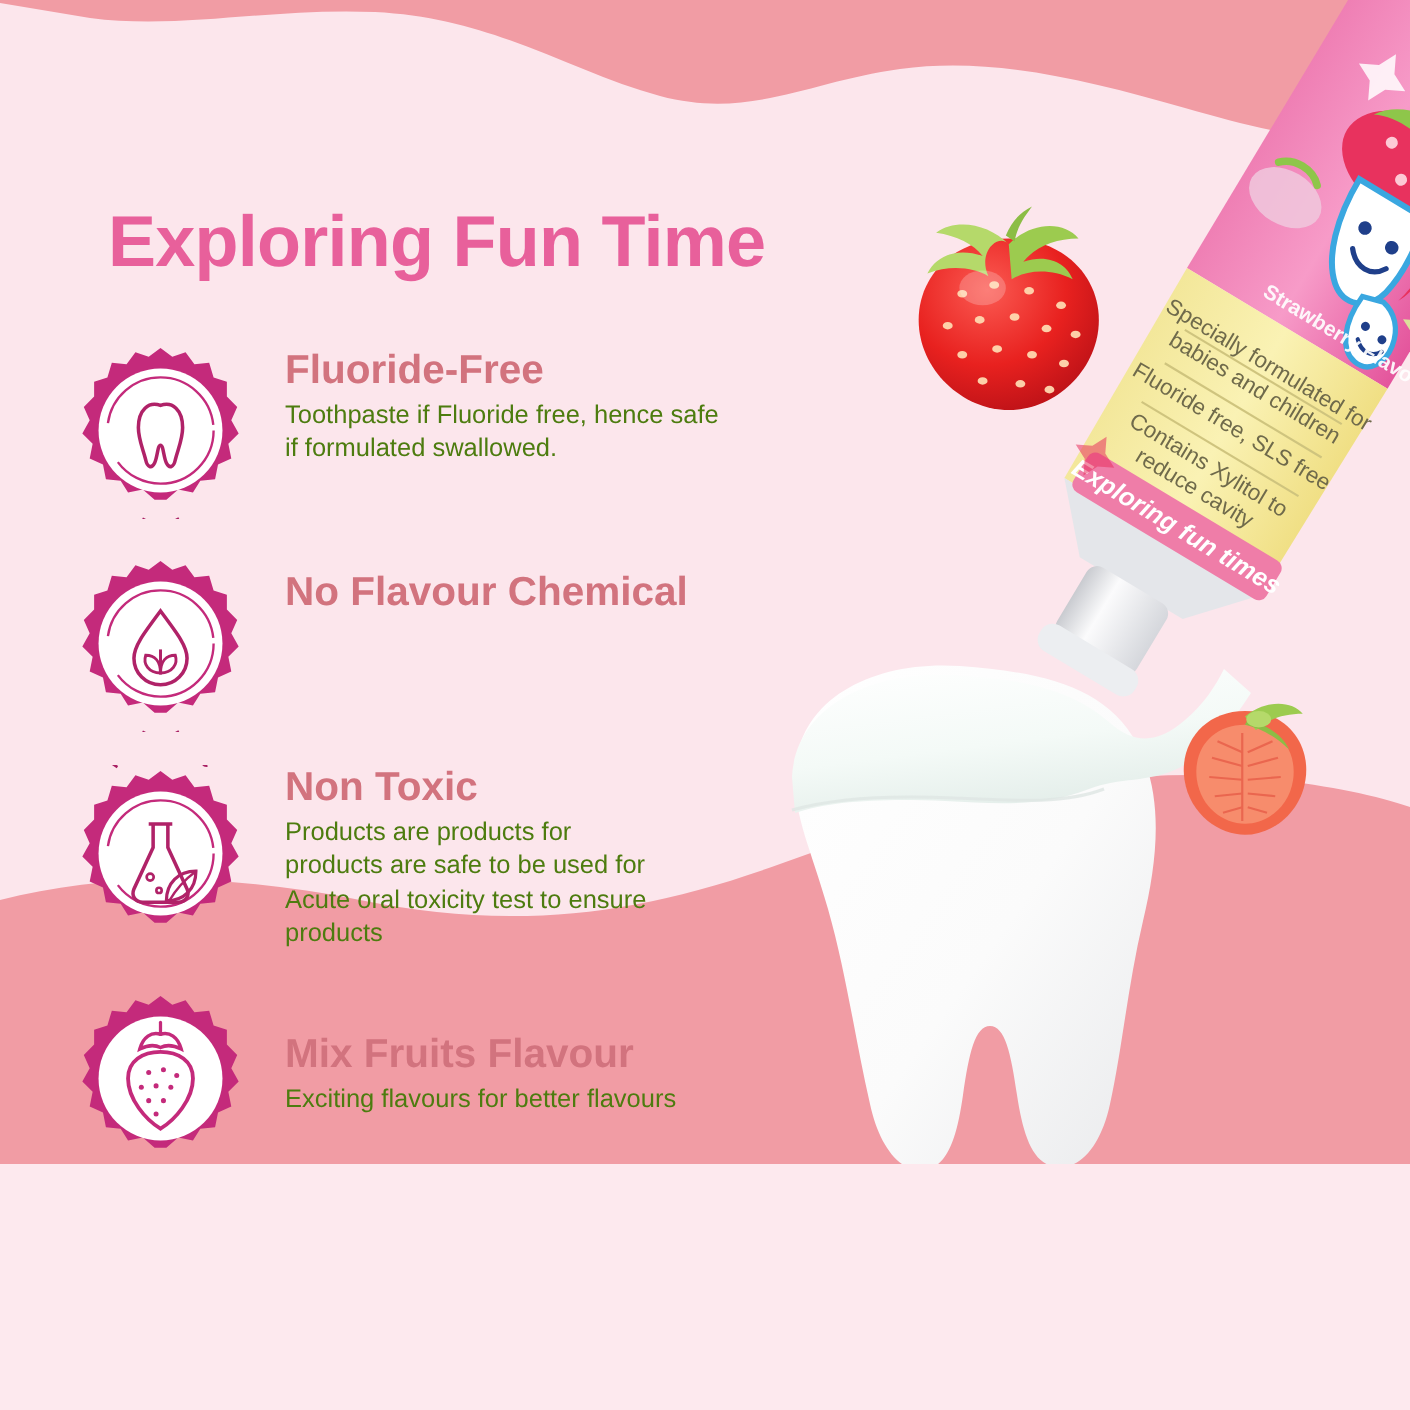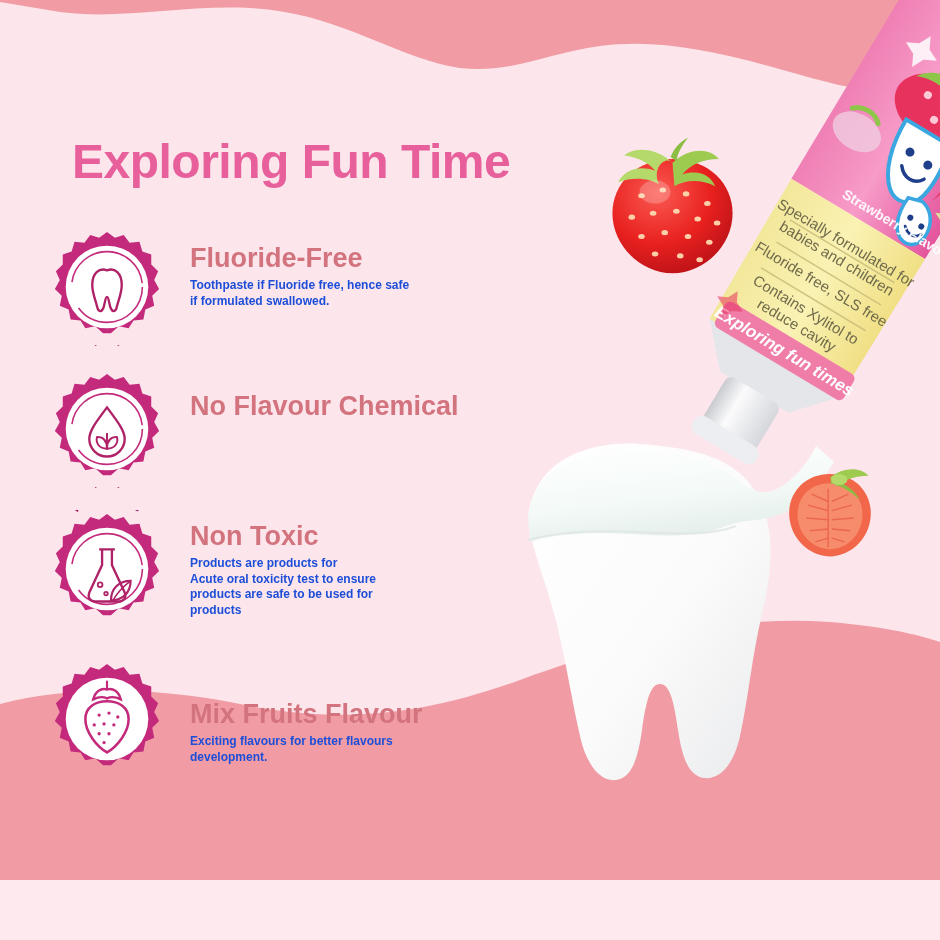--- a/index.html
+++ b/index.html
@@ -1,21 +1,21 @@
 <!DOCTYPE html>
 <html><head>
 <meta charset="utf-8">
 <style>
   html,body{margin:0;padding:0;}
   body{
     width:940px;height:940px;overflow:hidden;
     font-family:"Liberation Sans", sans-serif;
     background:#FDE9EE;
   }
-  #stage{position:relative;width:940px;height:880px;overflow:hidden;background:#FCE6EC;}
+  #stage{position:relative;width:940px;height:776px;overflow:hidden;background:#FCE6EC;}
 
   
   .wave{position:absolute;left:0;width:940px;pointer-events:none;}
   #wave-top{top:-6px;height:120px;}
   #wave-bottom{bottom:0;height:260px;}
 
   
   #page-title{
     position:absolute;left:72px;top:134px;
     font-size:48px;font-weight:bold;letter-spacing:-0.5px;
@@ -23,25 +23,25 @@
     font-family:"Liberation Sans", sans-serif;
   }
 
   
   #features{position:absolute;left:40px;top:228px;width:520px;}
   .feature{position:absolute;left:0;width:520px;}
   .badge{position:absolute;left:8px;top:0;width:118px;height:118px;}
   .ftext{position:absolute;left:150px;top:4px;width:370px;}
   .fhead{
     font-size:27px;font-weight:bold;color:#D2737E;
-    line-height:1.1;margin:12px 0 4px 0;white-space:nowrap;
+    line-height:1.1;margin:0 0 4px 0;white-space:nowrap;
   }
   .fbody{
-    font-size:12px;color:#1d4ed8;line-height:1.32;margin:0;
-    font-weight:bold;
+    font-size:17px;color:#4d7c0f;line-height:1.32;margin:0;
+    font-weight:normal;
   }
   .fbody span{display:block;}
 
   
   #product-area{position:absolute;left:470px;top:0;width:470px;height:830px;}
   .art{position:absolute;}
   #strawberry-whole{left:125px;top:128px;width:155px;height:155px;}
   #strawberry-half{left:305px;top:452px;width:110px;height:110px;}
   #tooth-graphic{left:20px;top:400px;width:360px;height:400px;}
   #tube-graphic{left:200px;top:-40px;width:330px;height:560px;}
@@ -311,22 +311,22 @@
         <path d="M84,72 C76,78 70,85 66,92" fill="none" stroke="#B02268" stroke-width="1.6"></path>
         <path id="arcTop3" d="M60,17 m-33,0 a33,33 0 0,1 66,0" fill="none"></path>
         <text font-family="Liberation Sans, sans-serif" font-size="13.5" font-weight="bold" fill="#A81F63">
           <textPath href="#arcTop3" startOffset="50%" text-anchor="middle">NON TOXIC</textPath>
         </text>
       </svg>
       <div class="ftext" style="top:0px;">
         <p class="fhead">Non Toxic</p>
         <p class="fbody">
           <span>Products are products for</span>
+          <span>products are safe to be used for</span>
           <span>Acute oral toxicity test to ensure</span>
-          <span>products are safe to be used for</span>
           <span>products</span>
         </p>
       </div>
     </div>
 
     <div class="feature" style="top:432px;">
       <svg class="badge" viewBox="0 0 120 120">
         <path d="M60 4 L68 10 L77 7 L83 15 L93 14 L96 24 L105 27 L105 37 L112 44 L108 53
                  L113 62 L106 69 L108 79 L99 83 L97 93 L87 94 L82 102 L72 100 L64 107
                  L56 107 L48 100 L38 102 L33 94 L23 93 L21 83 L12 79 L14 69 L7 62 L12 53
@@ -346,19 +346,18 @@
             <circle cx="67" cy="66" r="1.7"></circle>
           <circle cx="52" cy="75" r="1.7"></circle>
             <circle cx="62" cy="75" r="1.7"></circle>
           <circle cx="57" cy="84" r="1.7"></circle>
         </g>
       </svg>
       <div class="ftext" style="top:28px;">
         <p class="fhead">Mix Fruits Flavour</p>
         <p class="fbody">
           <span>Exciting flavours for better flavours</span>
-          <span>development.</span>
         </p>
       </div>
     </div>
 
   </div>
 </div>
 
 </body></html>

